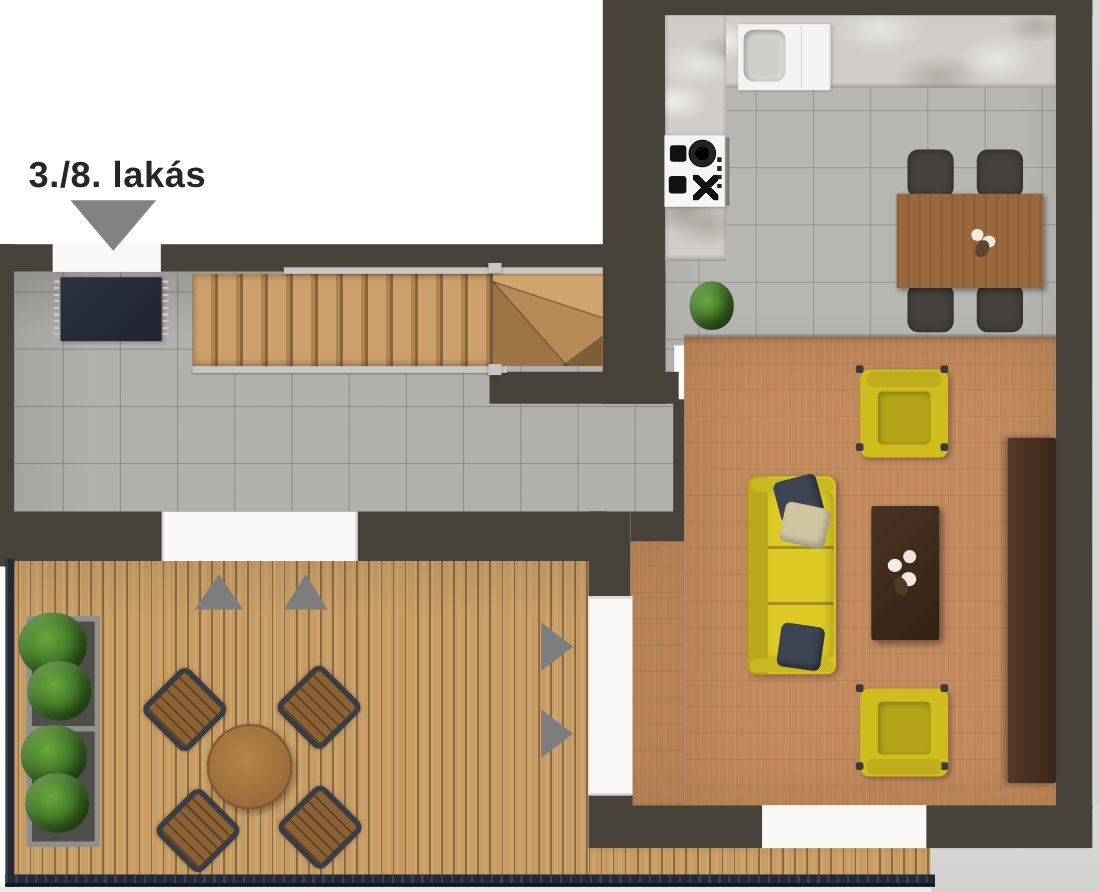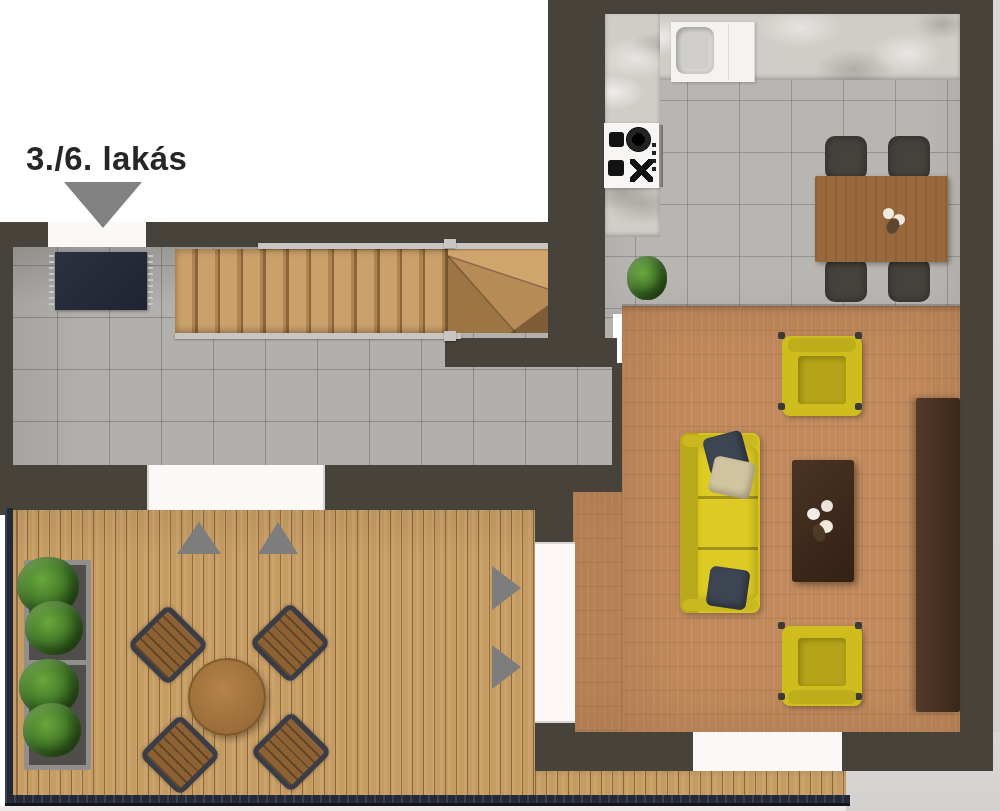--- a/index.html
+++ b/index.html
@@ -215,15 +215,15 @@
   <div class="abs tri" style="left:492px;top:566px;border-top:22px solid transparent;border-bottom:22px solid transparent;border-left:29px solid #7d7d7d;"></div>
   <div class="abs tri" style="left:492px;top:645px;border-top:22px solid transparent;border-bottom:22px solid transparent;border-left:29px solid #7d7d7d;"></div>
 
   <div class="abs" style="left:55px;top:252px;width:92px;height:58px;background:linear-gradient(135deg,#2b3140,#1f2430);box-shadow:1px 1px 3px rgba(0,0,0,.4);"></div>
   <div class="abs fringe" style="left:49px;top:255px;width:5px;height:52px;"></div>
   <div class="abs fringe" style="left:148px;top:255px;width:5px;height:52px;"></div>
 
   <div class="abs railing" style="left:5px;top:508px;width:8px;height:298px;box-shadow:inset 2px 0 0 #39414f;"></div>
   <div class="abs railing" style="left:5px;top:795px;width:845px;height:11px;background:repeating-linear-gradient(90deg,#39414f 0 2px,transparent 2px 9px),#232936;border-bottom:3px solid #10151e;box-sizing:border-box;"></div>
 
-  <div class="abs" id="plan-label" style="left:26px;top:140px;">3./6. lakás</div>
+  <div class="abs" id="plan-label" style="left:26px;top:140px;">3./8. lakás</div>
 
 </div>
 
 </body></html>

